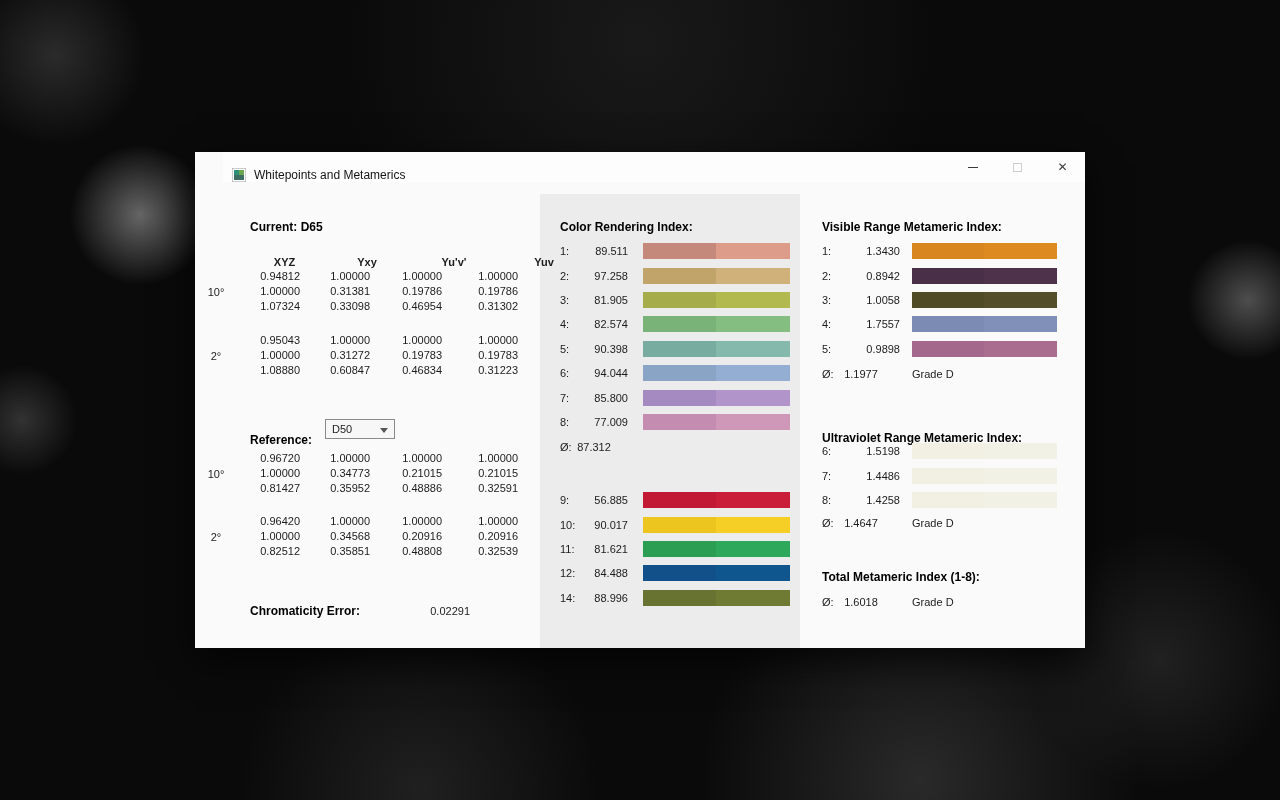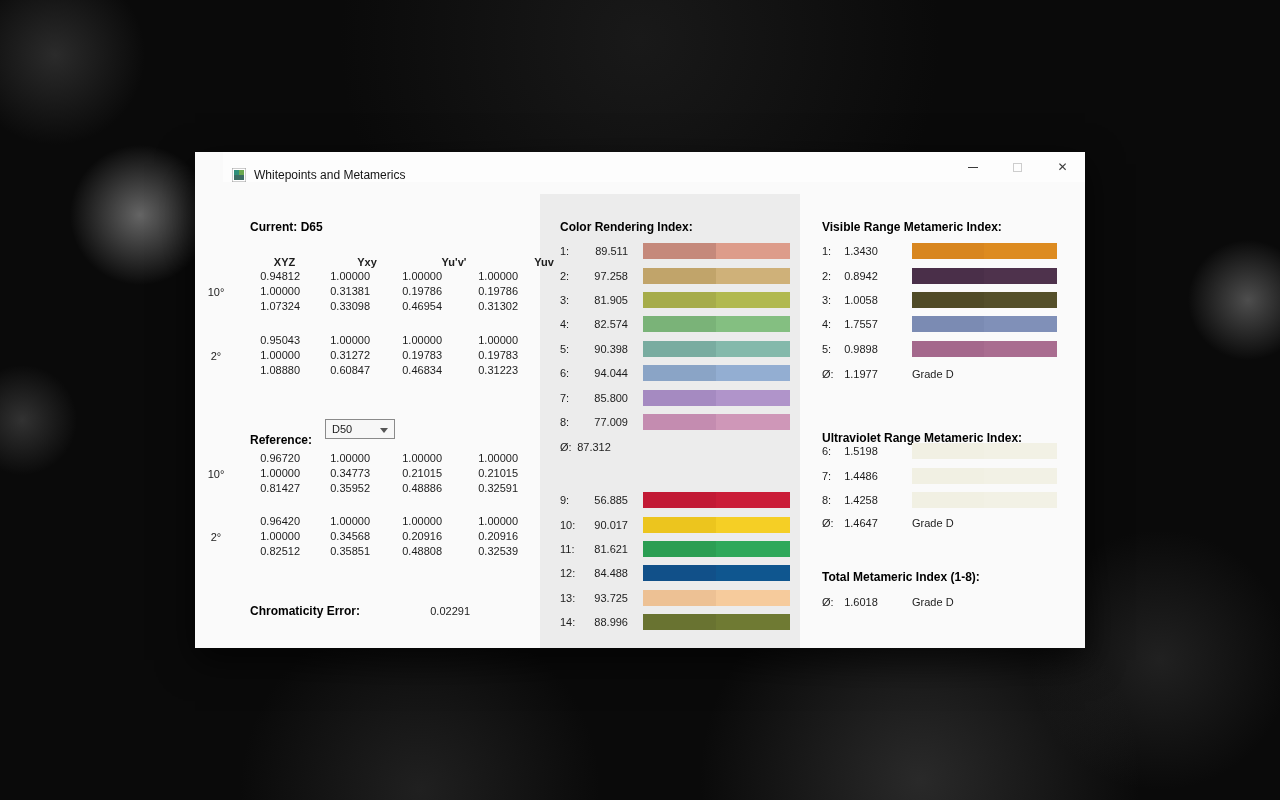--- a/index.html
+++ b/index.html
@@ -52,21 +52,21 @@
     border-left:4px solid transparent; border-right:4px solid transparent; border-top:5px solid #555; }
 
   .valbox { position:absolute; font-size:11px; color:#1c1c1c; text-align:right; }
 
   
   .rows { position:absolute; }
   .rows .row { position:relative; height:24.4px; }
   .row .idx { position:absolute; left:0; top:50%; transform:translateY(-50%); font-size:11px; color:#1c1c1c; }
   .row .val { position:absolute; left:0; width:68px; top:50%; transform:translateY(-50%); font-size:11px; color:#1c1c1c; text-align:right; }
   .row .swatch { position:absolute; left:83px; width:147px; height:16px; top:50%; transform:translateY(-50%); }
-  .rows.right-mi .row .val { width:78px;text-align:center; }
+  .rows.right-mi .row .val { width:78px; }
   .rows.right-mi .row .swatch { left:90px; width:145px; }
 
   .avg-row { position:absolute; height:17px; font-size:11px; color:#1c1c1c; }
   .avg-row .idx { position:absolute; left:0; top:50%; transform:translateY(-50%); }
   .avg-row .val { position:absolute; left:0; width:68px; text-align:center; top:50%; transform:translateY(-50%); }
   .avg-row.right .val { width:78px; }
   .avg-row .grade { position:absolute; left:90px; top:50%; transform:translateY(-50%); }
 </style>
 </head>
 <body>
@@ -271,25 +271,20 @@
         <span class="idx">11:</span>
         <span class="val">81.621</span>
         <div class="swatch" style="background: linear-gradient(to right, rgb(43, 158, 83) 50%, rgb(46, 168, 90) 50%);"></div>
       </div>
       <div class="row">
         <span class="idx">12:</span>
         <span class="val">84.488</span>
         <div class="swatch" style="background: linear-gradient(to right, rgb(17, 80, 137) 50%, rgb(15, 86, 143) 50%);"></div>
       </div>
       <div class="row">
-        <span class="idx">13:</span>
-        <span class="val">93.725</span>
-        <div class="swatch" style="background: linear-gradient(to right, rgb(237, 193, 148) 50%, rgb(246, 203, 156) 50%);"></div>
-      </div>
-      <div class="row">
         <span class="idx">14:</span>
         <span class="val">88.996</span>
         <div class="swatch" style="background: linear-gradient(to right, rgb(105, 115, 49) 50%, rgb(111, 122, 51) 50%);"></div>
       </div>
     </div>
 
   <div class="heading" style="left:627px; top:68px;">Visible Range Metameric Index:</div>
   <div class="rows right-mi" id="vis-rows" style="left:627px; top:87px; width:235px;">
       <div class="row">
         <span class="idx">1:</span>

